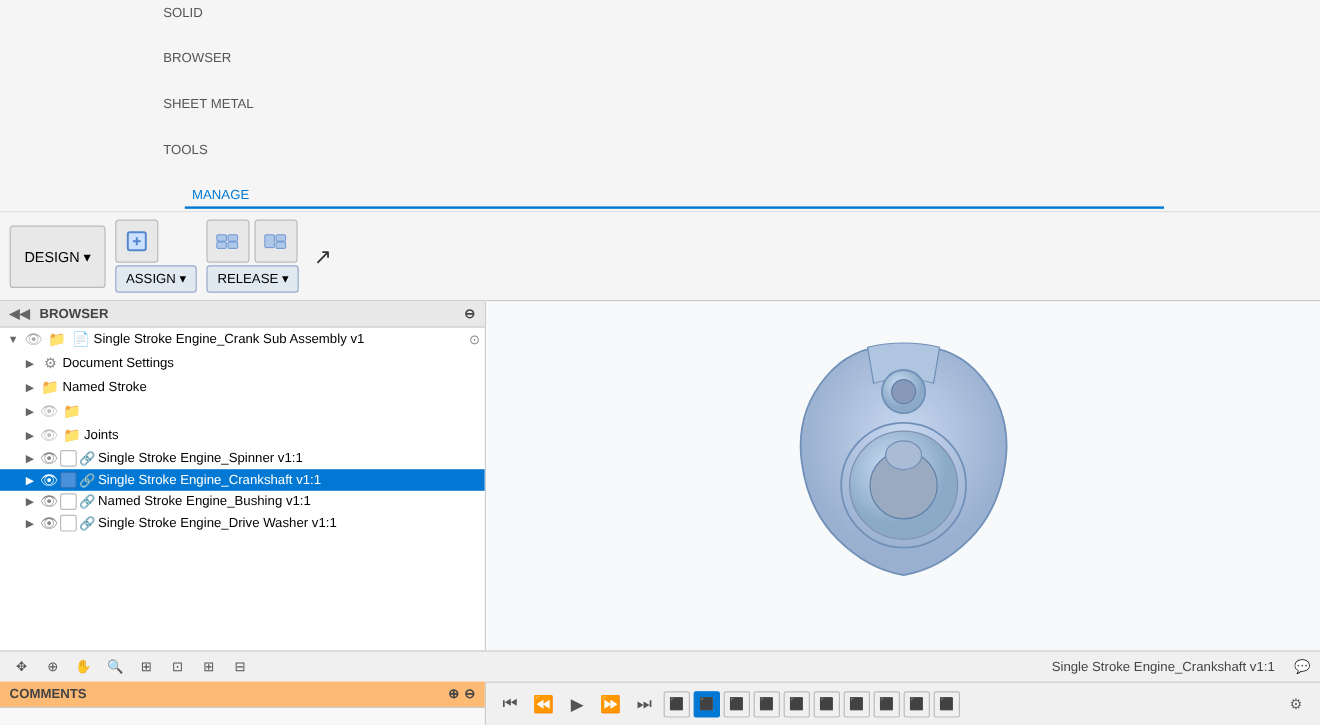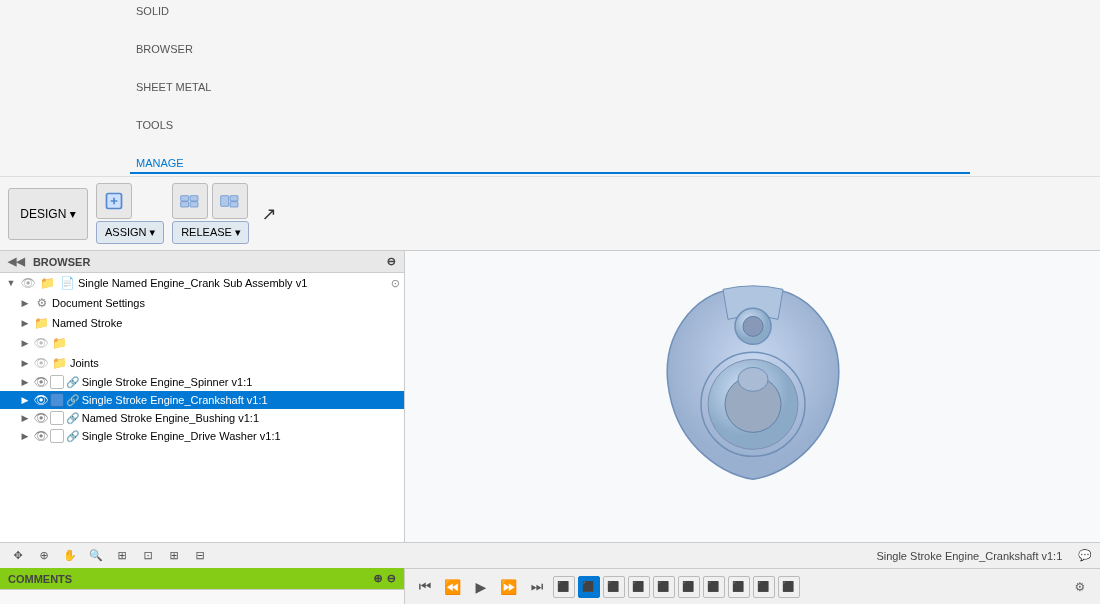--- a/index.html
+++ b/index.html
@@ -4,21 +4,21 @@
   <style>
     * { box-sizing: border-box; margin: 0; padding: 0; }
     body { font-family: Arial, sans-serif; font-size: 12px; background: #f0f0f0; overflow: hidden; width: 1100px; height: 604px; display: flex; flex-direction: column; }
     .design-btn { background: #e8e8e8; border: 1px solid #bbb; border-radius: 3px; padding: 6px 10px; font-size: 12px; cursor: pointer; display: flex; align-items: center; gap: 4px; height: 52px; min-width: 80px; justify-content: center; }
     .toolbar-icons { display: flex; gap: 4px; align-items: center; }
     .toolbar-icon-btn { background: #e8e8e8; border: 1px solid #bbb; border-radius: 3px; width: 36px; height: 36px; display: flex; align-items: center; justify-content: center; cursor: pointer; font-size: 10px; }
     .toolbar-icon-btn svg { width: 20px; height: 20px; }
     .toolbar-sub-btn { background: #e0e8f0; border: 1px solid #99aacc; border-radius: 3px; padding: 4px 8px; font-size: 11px; cursor: pointer; display: flex; align-items: center; gap: 3px; margin-top: 2px; }
     .section-group { display: flex; flex-direction: column; }
     .tab { padding: 4px 8px; font-size: 11px; color: #555; cursor: pointer; }
-    .tab.active { color: #0078d4; border-bottom: 2px solid #0078d4; }
+    .tab.active { color: #0078d4; border-bottom: 2px solid #0078d4; margin-left: 24px; }
     .toolbar-wrapper { position: relative; background: #f5f5f5; border-bottom: 1px solid #ccc; }
     .tabs-row { display: flex; gap: 20px; padding: 2px 130px; background: #f5f5f5; border-bottom: 1px solid #ddd; flex-direction: column; }
     .tabs-row .tab { padding: 3px 6px; font-size: 11px; color: #555; cursor: pointer; }
     .tabs-row .tab.active { color: #0078d4; border-bottom: 2px solid #0078d4; }
     .icons-row { display: flex; align-items: center; padding: 6px 8px; gap: 8px; background: #f5f5f5; }
 
     
     .main { display: flex; flex: 1; overflow: hidden; }
 
     
@@ -48,21 +48,21 @@
     
     .playbar { background: #f0f0f0; border-top: 1px solid #ccc; height: 36px; display: flex; align-items: center; padding: 0 8px; gap: 4px; }
     .play-btn { width: 24px; height: 24px; display: flex; align-items: center; justify-content: center; cursor: pointer; color: #555; font-size: 14px; }
     .timeline-icons { display: flex; gap: 3px; }
     .timeline-icon { width: 22px; height: 22px; border: 1px solid #bbb; border-radius: 2px; display: flex; align-items: center; justify-content: center; cursor: pointer; font-size: 10px; color: #555; }
     .timeline-icon.active { background: #0078d4; border-color: #0078d4; color: #fff; }
     .gear-btn { margin-left: auto; width: 24px; height: 24px; display: flex; align-items: center; justify-content: center; cursor: pointer; color: #666; }
 
     
     .comments { width: 405px; border-right: 1px solid #ccc; display: flex; flex-direction: column; background: #f8f8f8; }
-    .comments-header { background: #84cc16; border-bottom: 1px solid #ccc; padding: 4px 8px; display: flex; align-items: center; gap: 4px; font-size: 11px; font-weight: bold; color: #444; }
+    .comments-header { background: #fdba74; border-bottom: 1px solid #ccc; padding: 4px 8px; display: flex; align-items: center; gap: 4px; font-size: 11px; font-weight: bold; color: #444; }
     .comp-white { background: #fff; border: 1px solid #bbb; border-radius: 2px; width: 14px; height: 14px; }
     .comp-selected { background: #4a90d9; border: 1px solid #2a70b9; border-radius: 2px; width: 14px; height: 14px; }
 
     .bottom-section { display: flex; flex-direction: column; }
 
     
     .crank-shape { position: absolute; left: 50%; top: 50%; transform: translate(-50%, -55%); }
   </style>
 </head>
 <body>
@@ -123,21 +123,21 @@
       <span>BROWSER</span>
       <span style="margin-left:auto; cursor:pointer;">⊖</span>
     </div>
     <div class="browser-content">
 
       <div class="tree-item">
         <span class="expand-arrow">▼</span>
         <span class="tree-icon" style="color:#aaa;">👁</span>
         <span class="tree-icon" style="color:#e8a020;">📁</span>
         <span class="tree-icon" style="color:#5588cc;">📄</span>
-        <span class="tree-label">Single Named Engine_Crank Sub Assembly v1</span>
+        <span class="tree-label">Single Stroke Engine_Crank Sub Assembly v1</span>
         <span style="margin-left:4px; font-size:11px; color:#888;">⊙</span>
       </div>
 
       <div class="tree-item indent-1">
         <span class="expand-arrow">▶</span>
         <span class="tree-icon" style="color:#888;">⚙</span>
         <span class="tree-label">Document Settings</span>
       </div>
 
       <div class="tree-item indent-1">

